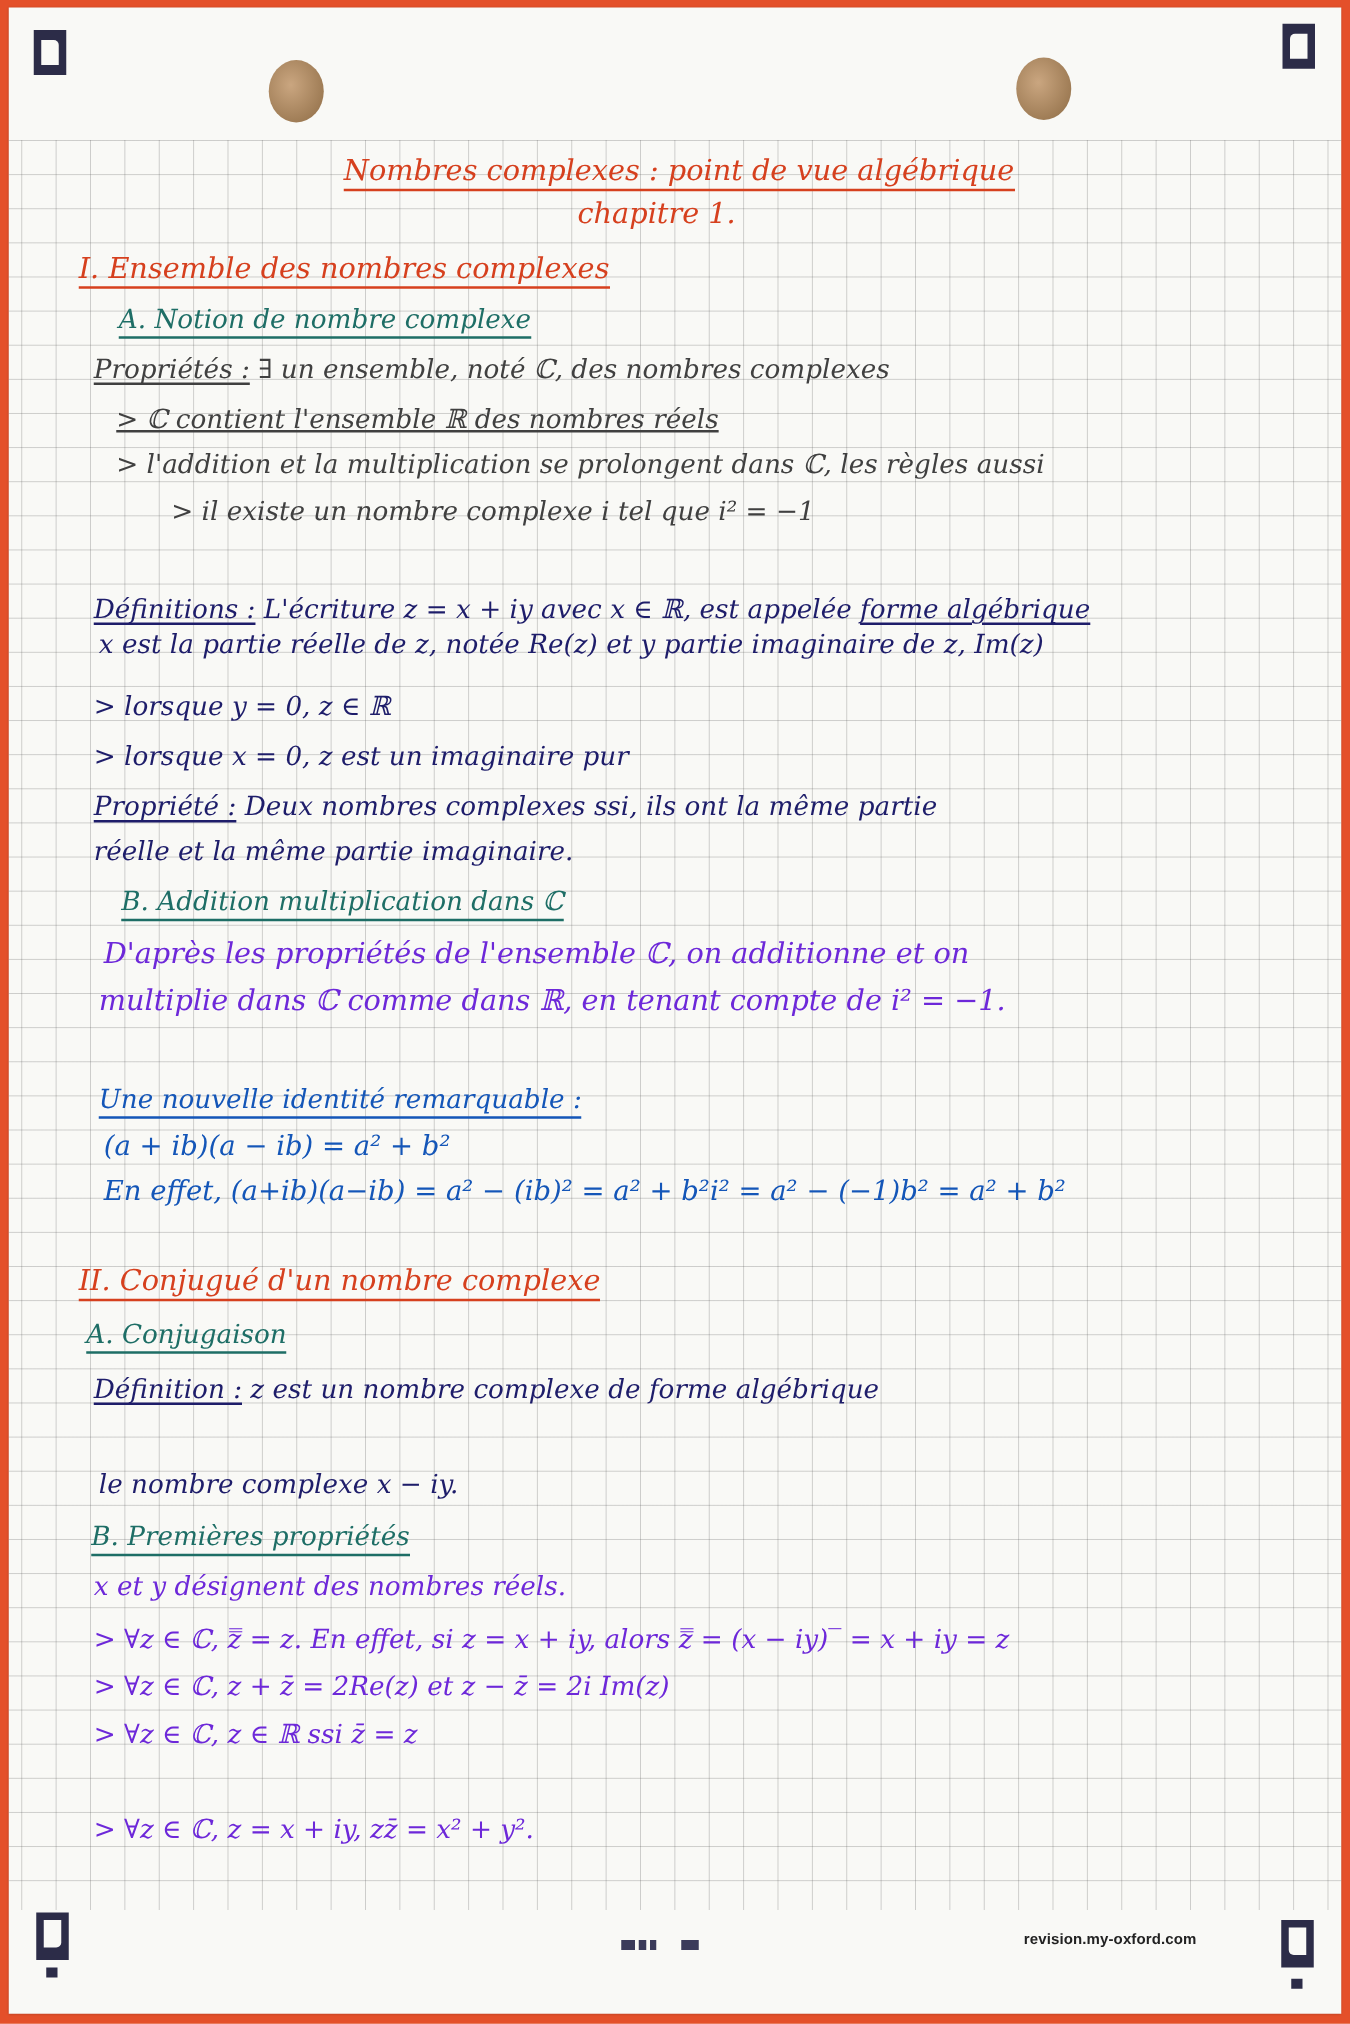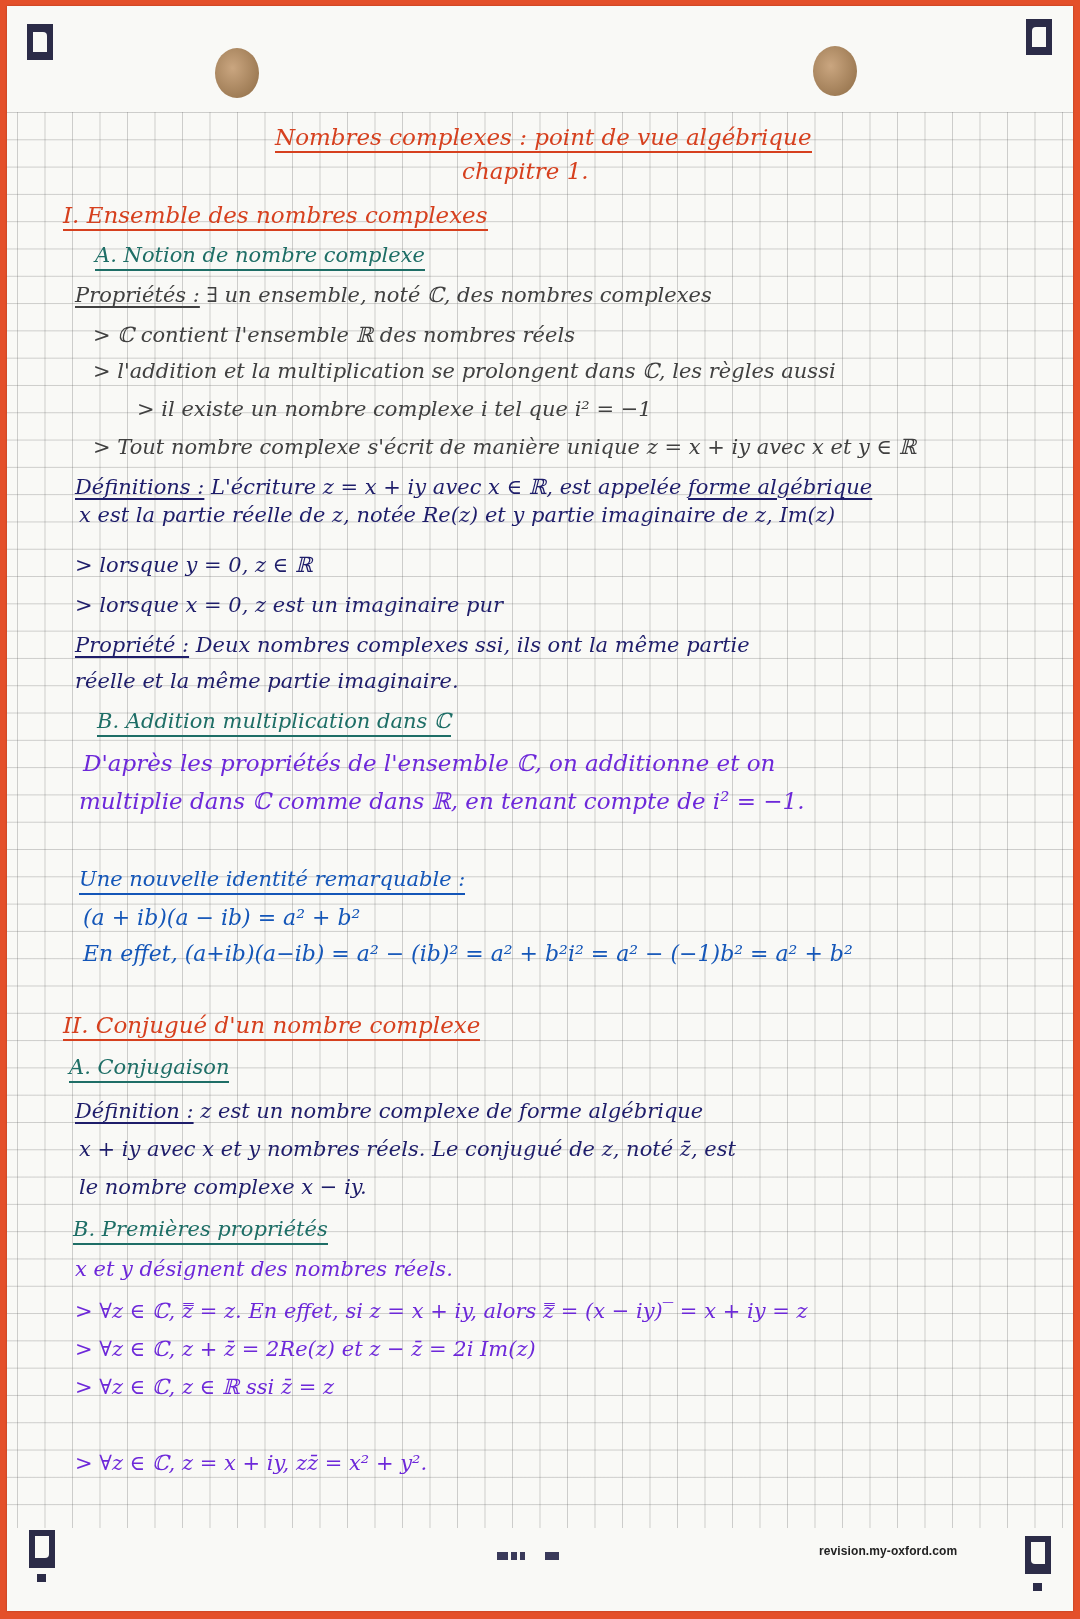--- a/index.html
+++ b/index.html
@@ -66,24 +66,23 @@
 
   <div class="line red title ul" style="left:268px;top:118px;">Nombres complexes : point de vue algébrique</div>
   <div class="line red title" style="left:455px;top:152px;">chapitre 1.</div>
 
   <div class="line red title ul" style="left:56px;top:196px;">I. Ensemble des nombres complexes</div>
   <div class="line teal ul" style="left:88px;top:236px;">A. Notion de nombre complexe</div>
 
   <div class="line purple" style="left:68px;top:276px;">
     <span class="label">Propriétés :</span><span> ∃ un ensemble, noté ℂ, des nombres complexes</span>
   </div>
-  <div class="line purple" style="left:86px;top:316px;">&gt; ℂ contient l'ensemble ℝ des nombres réels</div>
+  <div class="line purple" style="left:86px;top:316px;text-decoration:underline;">&gt; ℂ contient l'ensemble ℝ des nombres réels</div>
   <div class="line purple" style="left:86px;top:352px;">&gt; l'addition et la multiplication se prolongent dans ℂ, les règles aussi</div>
   <div class="line purple" style="left:86px;top:390px;margin-left:44px;">&gt; il existe un nombre complexe i tel que i² = −1</div>
-  <div class="line purple" style="left:86px;top:428px;">&gt; Tout nombre complexe s'écrit de manière unique z = x + iy avec x et y ∈ ℝ</div>
 
   <div class="line navy" style="left:68px;top:468px;">
     <span class="label">Définitions :</span><span> L'écriture z = x + iy avec x ∈ ℝ, est appelée </span><span class="label">forme algébrique</span>
   </div>
   <div class="line navy" style="left:72px;top:496px;text-align:center;">x est la partie réelle de z, notée Re(z) et y partie imaginaire de z, Im(z)</div>
   <div class="line navy" style="left:68px;top:546px;">&gt; lorsque y = 0, z ∈ ℝ</div>
   <div class="line navy" style="left:68px;top:586px;">&gt; lorsque x = 0, z est un imaginaire pur</div>
 
   <div class="line navy" style="left:68px;top:626px;">
     <span class="label">Propriété :</span><span> Deux nombres complexes ssi, ils ont la même partie</span>
@@ -97,21 +96,20 @@
   <div class="line blue ul" style="left:72px;top:860px;">Une nouvelle identité remarquable :</div>
   <div class="line blue" style="left:76px;top:898px;font-size:22px;">(a + ib)(a − ib) = a² + b²</div>
   <div class="line blue" style="left:76px;top:934px;font-size:22px;">En effet, (a+ib)(a−ib) = a² − (ib)² = a² + b²i² = a² − (−1)b² = a² + b²</div>
 
   <div class="line red title ul" style="left:56px;top:1006px;">II. Conjugué d'un nombre complexe</div>
   <div class="line teal ul" style="left:62px;top:1048px;">A. Conjugaison</div>
 
   <div class="line navy" style="left:68px;top:1092px;">
     <span class="label">Définition :</span><span> z est un nombre complexe de forme algébrique</span>
   </div>
-  <div class="line navy" style="left:72px;top:1130px;">x + iy avec x et y nombres réels. Le conjugué de z, noté z̄, est</div>
   <div class="line navy" style="left:72px;top:1168px;">le nombre complexe x − iy.</div>
 
   <div class="line teal ul" style="left:66px;top:1210px;">B. Premières propriétés</div>
   <div class="line black" style="left:68px;top:1250px;">x et y désignent des nombres réels.</div>
   <div class="line black" style="left:68px;top:1292px;">&gt; ∀z ∈ ℂ, z̿ = z. En effet, si z = x + iy, alors z̿ = (x − iy)‾ = x + iy = z</div>
   <div class="line black" style="left:68px;top:1330px;">&gt; ∀z ∈ ℂ, z + z̄ = 2Re(z) et z − z̄ = 2i Im(z)</div>
   <div class="line black" style="left:68px;top:1368px;">&gt; ∀z ∈ ℂ, z ∈ ℝ ssi z̄ = z</div>
   <div class="line black" style="left:68px;top:1444px;">&gt; ∀z ∈ ℂ, z = x + iy, zz̄ = x² + y².</div>
 </div>
 

